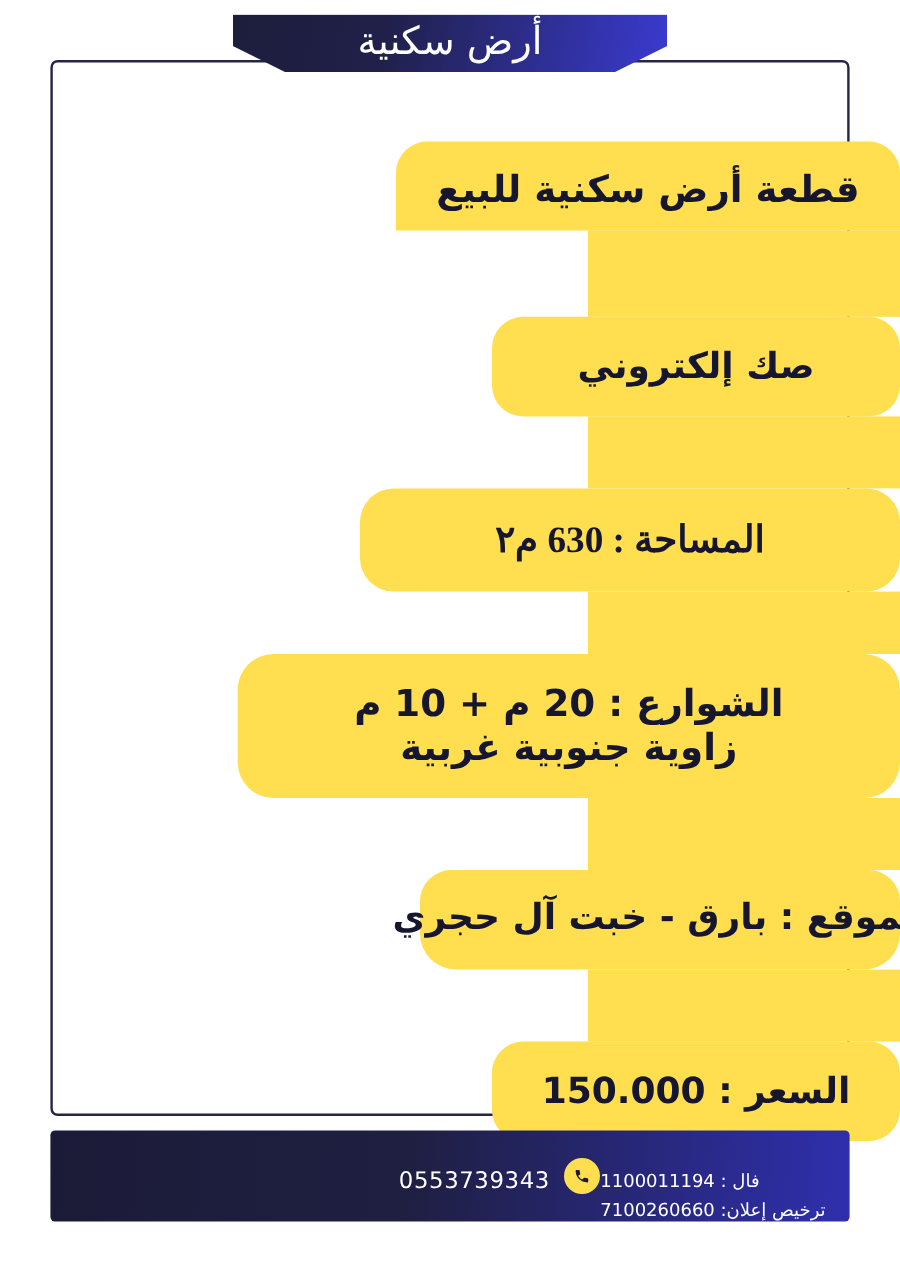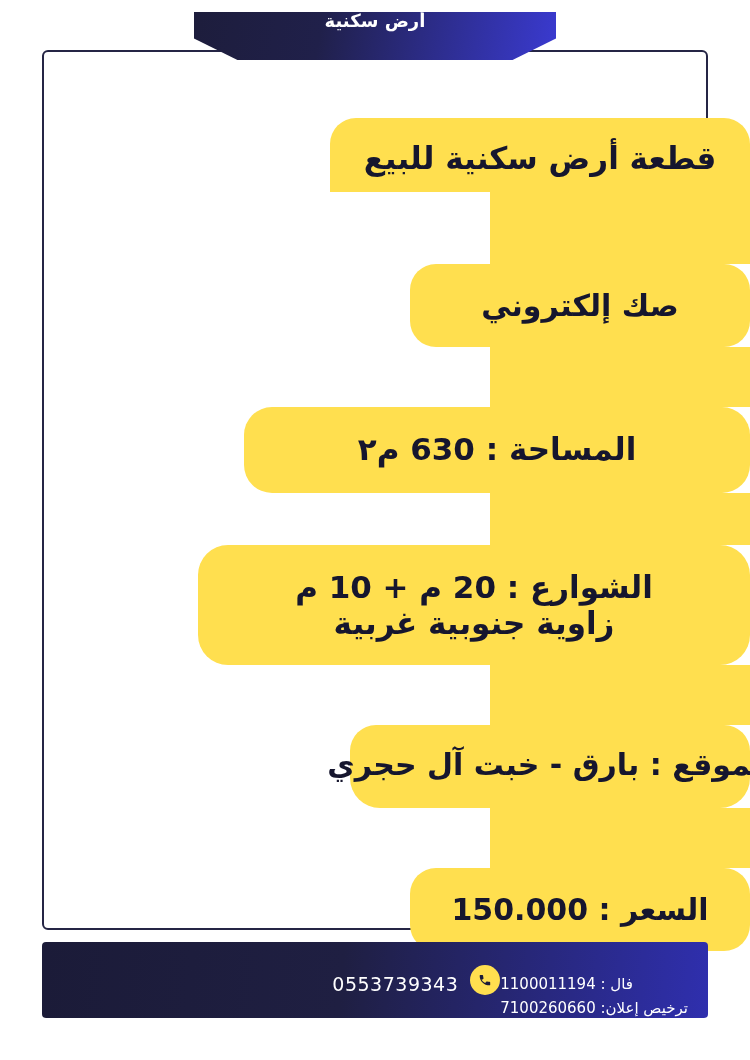--- a/index.html
+++ b/index.html
@@ -34,24 +34,24 @@
     z-index: 5;
   }
   .banner {
     position: relative;
     background: linear-gradient(100deg, #1d1d3c 0%, #20204a 35%, #3a3ad0 100%);
     color: #ffffff;
     height: 48px;
     min-width: 270px;
     padding: 0 46px;
     display: flex;
-    align-items: flex-start;
-    justify-content: center;
-    font-size: 18px;
-    font-weight: bold;
+    align-items: center;
+    justify-content: center;
+    font-size: 32px;
+    font-weight: normal;
     letter-spacing: 0.5px;
     clip-path: polygon(0% 0%, 100% 0%, 100% 55%, 88% 100%, 12% 100%, 0% 55%);
   }
   .banner-text {
     line-height: 1;
     padding-bottom: 4px;
   }
 
   
   .frame {
@@ -107,25 +107,26 @@
     padding: 24px 14px;
     font-size: 30px;
   }
   .blob.b4 {
     width: 260px;
     padding: 30px 10px;
     font-size: 30px;
     height: 48px;
   }
   .blob.b5 {
-    width: 506px;
+    width: 450px;
     border-radius: 28px;
     padding: 22px 14px;
     font-size: 31px;
     line-height: 1.35;
+    font-family: Liberation Serif, serif;
   }
   .blob.b6 {
     width: 260px;
     padding: 26px 10px;
     height: 30px;
   }
   .blob.b7 {
     width: 552px;
     border-radius: 30px;
     padding: 24px 14px;

